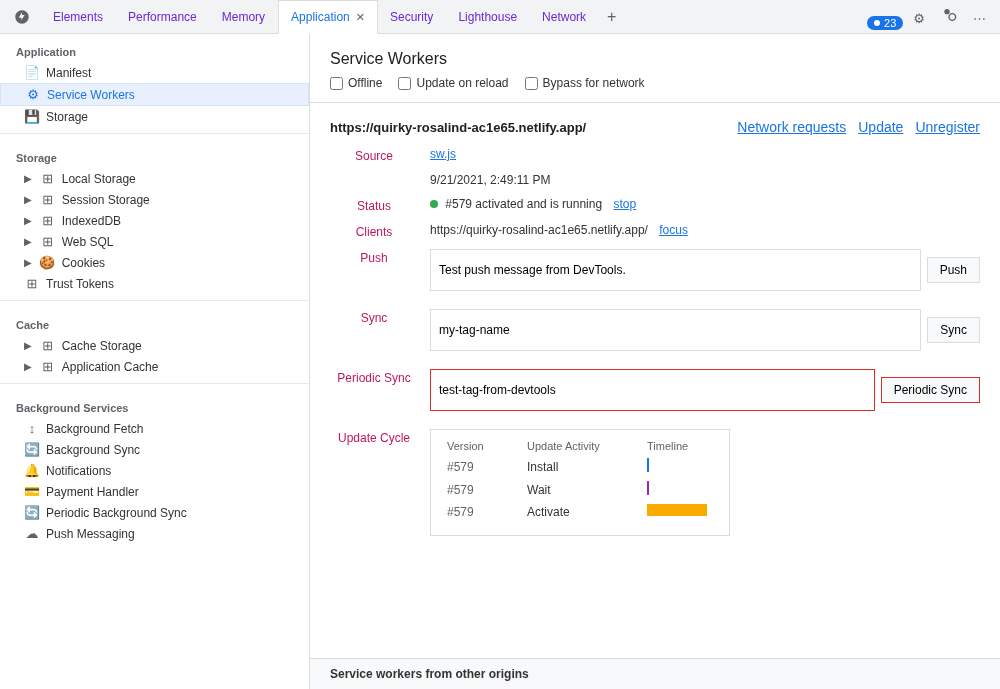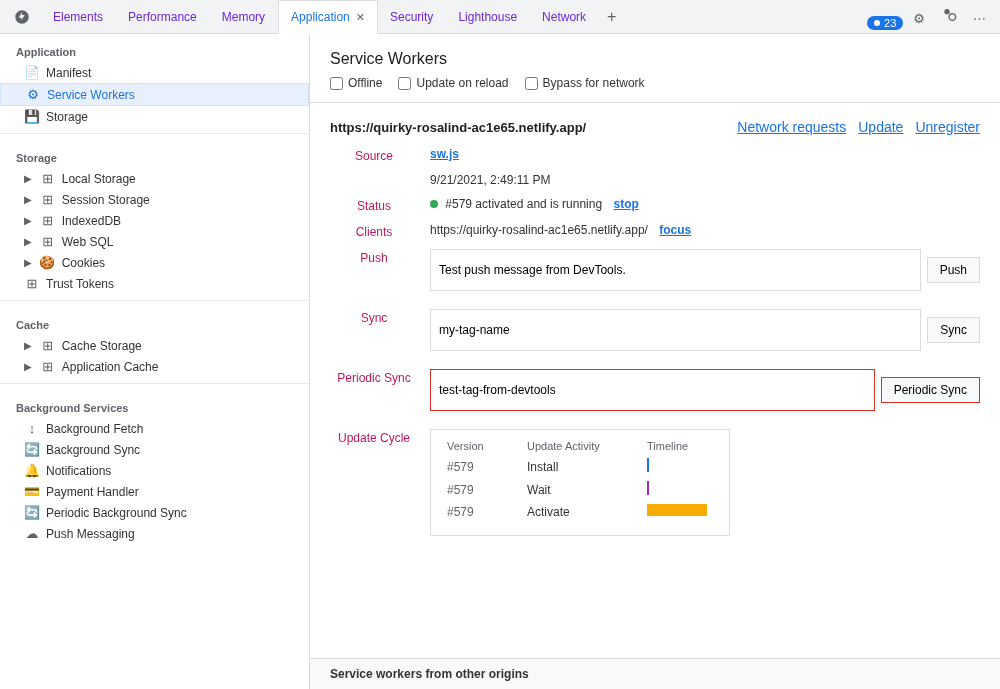--- a/index.html
+++ b/index.html
@@ -47,21 +47,21 @@
     
     .sw-entry { padding: 16px 20px; }
     .sw-url-row { display: flex; align-items: center; gap: 16px; margin-bottom: 12px; }
     .sw-url { font-weight: 600; font-size: 13px; color: #202124; }
     .sw-actions { margin-left: auto; display: flex; gap: 12px; }
     .sw-link { color: #1a73e8; text-decoration: underline; cursor: pointer; font-size: 14px; }
 
     .sw-row { display: flex; align-items: flex-start; margin-bottom: 10px; }
     .sw-row-label { min-width: 100px; text-align: center; color: #be185d; font-size: 12px; padding-top: 2px; padding-right: 12px; }
     .sw-row-value { flex: 1; font-size: 12px; color: #333; }
-    .sw-link-blue { color: #1a73e8; text-decoration: underline; cursor: pointer; font-weight: bold; }
+    .sw-link-blue { color: #1a73e8; text-decoration: underline; cursor: pointer; }
     .status-dot { width: 8px; height: 8px; background: #34a853; border-radius: 50%; display: inline-block; margin-right: 4px; }
 
     
     .sw-input-row { display: flex; align-items: center; margin-bottom: 8px; }
     .sw-input { flex: 1; border: 1px solid #dadce0; padding: 20px 8px; font-size: 12px; height: 26px; outline: none; }
     .sw-input.highlighted { border: 1.5px solid #d93025; }
     .sw-btn { border: 1px solid #dadce0; background: #f8f9fa; padding: 4px 12px; font-size: 12px; cursor: pointer; height: 26px; white-space: nowrap; margin-left: 6px; }
     .sw-btn.highlighted { border: 1.5px solid #d93025; }
 
     

